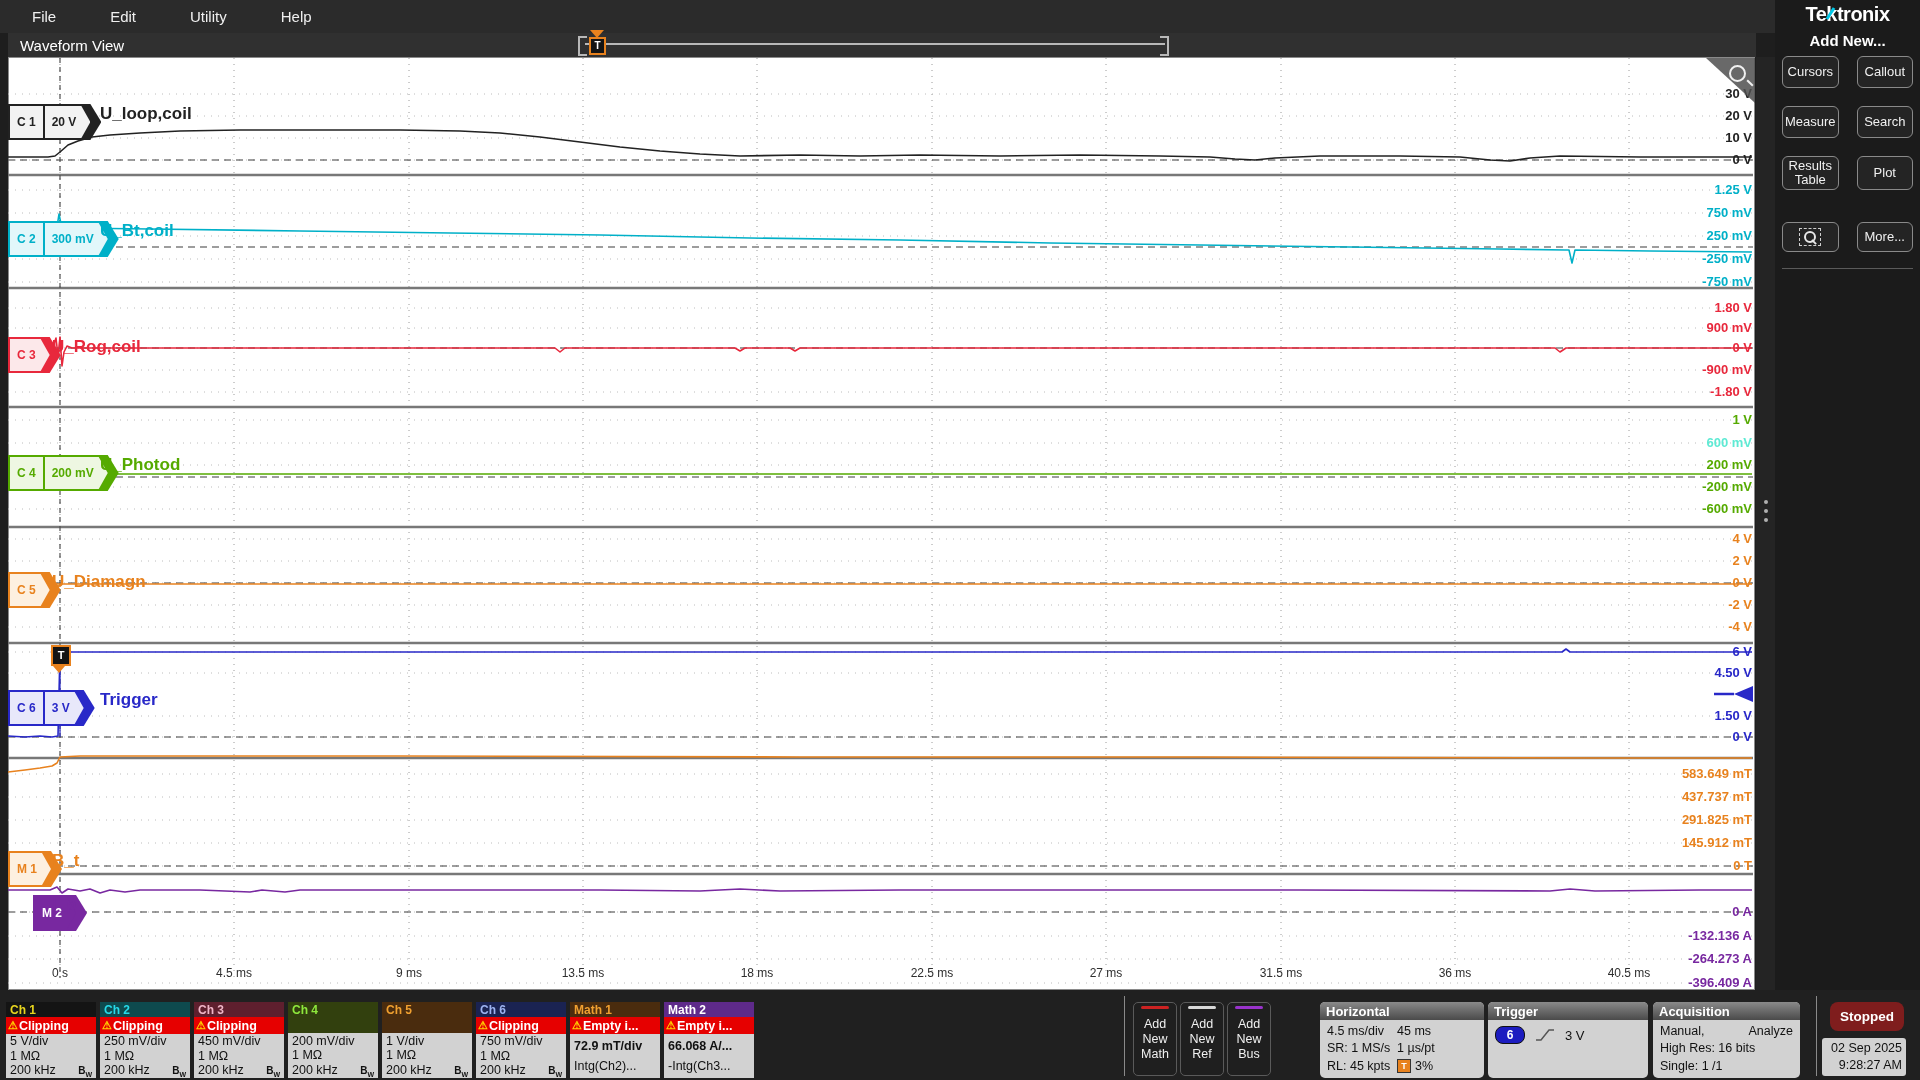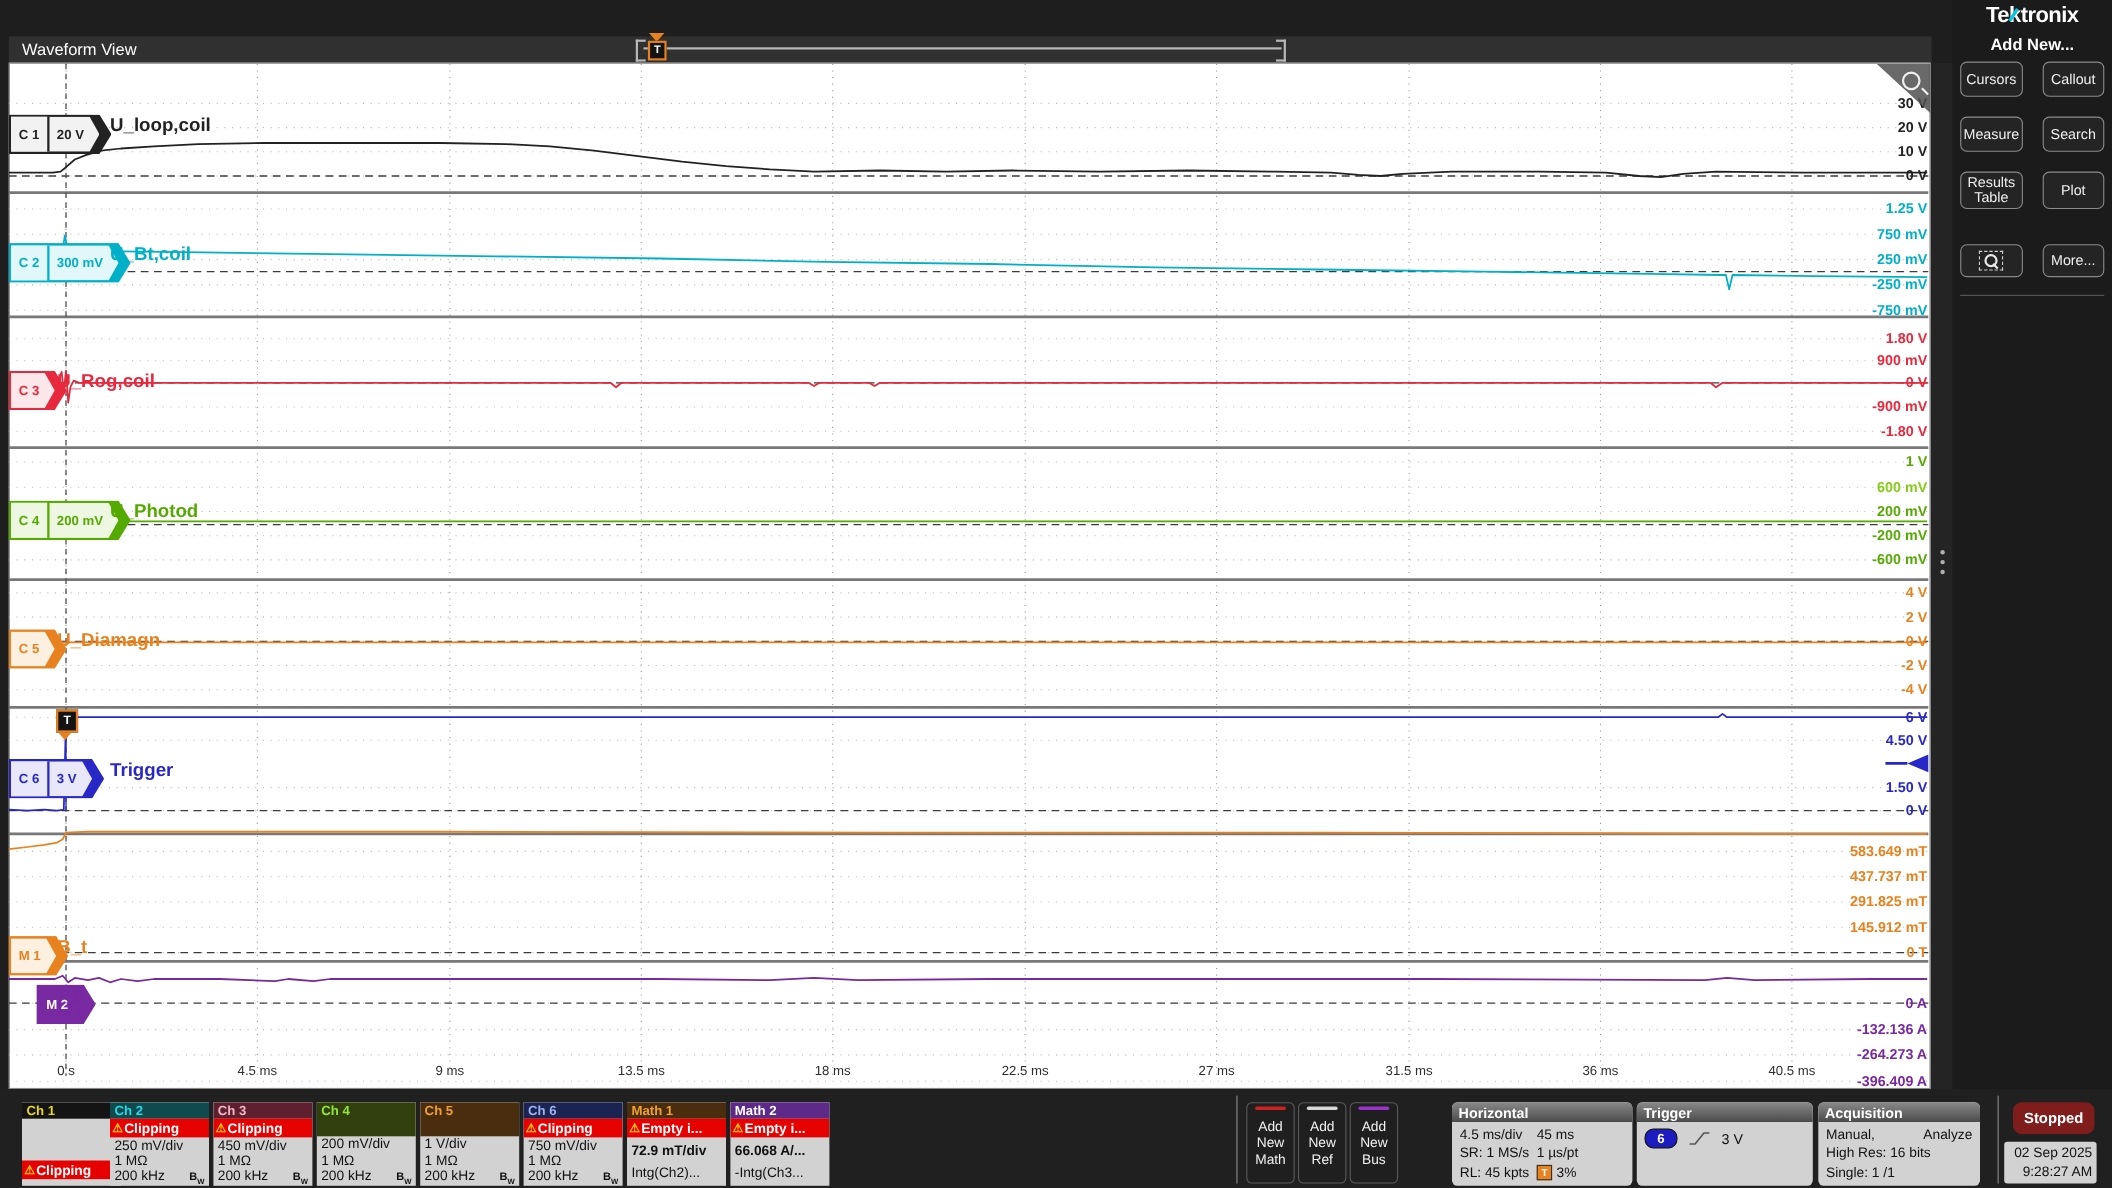--- a/index.html
+++ b/index.html
@@ -65,20 +65,26 @@
   .trigpill{width:28px;height:16px;background:#1c1cc0;border:1px solid #111;border-radius:8px;color:#fff;font-size:12px;font-weight:bold;text-align:center;line-height:16px;margin-right:10px;}
   .stopped{position:absolute;left:1830px;top:1002px;width:74px;height:29px;background:#7f1d1d;border-radius:8px;color:#fff;font-weight:bold;font-size:13.5px;display:flex;align-items:center;justify-content:center;cursor:pointer;}
   .datebox{position:absolute;left:1822px;top:1038px;width:84px;height:38px;background:#d2d2d2;border-radius:3px;font-size:12.5px;color:#111;text-align:right;padding:2px 4px;box-sizing:border-box;line-height:17px;}
   .vsep{position:absolute;top:996px;width:1px;height:80px;background:#8a8a8a;}
 </style>
 </head>
 <body>
 
 <div class="screen">
 
+  <div class="menubar" id="menubar">
+      <div class="mi">File</div>
+      <div class="mi">Edit</div>
+      <div class="mi">Utility</div>
+      <div class="mi">Help</div>
+    </div>
 
   <div class="titlebar">
     <span>Waveform View</span>
   </div>
   <div class="hpos-brl"></div>
   <div class="hpos-line"></div>
   <div class="hpos-brr"></div>
   <div class="hpos-tri"></div>
   <div class="hpos-t">T</div>
 
@@ -168,21 +174,21 @@
       <div class="tick" style="left: 1582px; top: 205px; color: rgb(0, 176, 200);">750 mV</div>
       <div class="tick" style="left: 1582px; top: 228px; color: rgb(0, 176, 200);">250 mV</div>
       <div class="tick" style="left: 1582px; top: 251px; color: rgb(0, 176, 200);">-250 mV</div>
       <div class="tick" style="left: 1582px; top: 274px; color: rgb(0, 176, 200);">-750 mV</div>
       <div class="tick" style="left: 1582px; top: 300px; color: rgb(232, 40, 60);">1.80 V</div>
       <div class="tick" style="left: 1582px; top: 320px; color: rgb(232, 40, 60);">900 mV</div>
       <div class="tick" style="left: 1582px; top: 340px; color: rgb(232, 40, 60);">0 V</div>
       <div class="tick" style="left: 1582px; top: 362px; color: rgb(232, 40, 60);">-900 mV</div>
       <div class="tick" style="left: 1582px; top: 384px; color: rgb(232, 40, 60);">-1.80 V</div>
       <div class="tick" style="left: 1582px; top: 412px; color: rgb(85, 170, 0);">1 V</div>
-      <div class="tick" style="left: 1582px; top: 435px; color: #84cc16;">600 mV</div>
+      <div class="tick" style="left: 1582px; top: 435px; color: #5eead4;">600 mV</div>
       <div class="tick" style="left: 1582px; top: 457px; color: rgb(85, 170, 0);">200 mV</div>
       <div class="tick" style="left: 1582px; top: 479px; color: rgb(85, 170, 0);">-200 mV</div>
       <div class="tick" style="left: 1582px; top: 501px; color: rgb(85, 170, 0);">-600 mV</div>
       <div class="tick" style="left: 1582px; top: 531px; color: rgb(232, 130, 30);">4 V</div>
       <div class="tick" style="left: 1582px; top: 553px; color: rgb(232, 130, 30);">2 V</div>
       <div class="tick" style="left: 1582px; top: 575px; color: rgb(232, 130, 30);">0 V</div>
       <div class="tick" style="left: 1582px; top: 597px; color: rgb(232, 130, 30);">-2 V</div>
       <div class="tick" style="left: 1582px; top: 619px; color: rgb(232, 130, 30);">-4 V</div>
       <div class="tick" style="left: 1582px; top: 644px; color: rgb(40, 40, 200);">6 V</div>
       <div class="tick" style="left: 1582px; top: 665px; color: rgb(40, 40, 200);">4.50 V</div>
@@ -299,21 +305,21 @@
             <span class="h"></span>
           </span>
       </button>
       <button class="sbtn" style="min-height:30px;">More...</button>
     </div>
     <div class="sb-divider"></div>
   </div>
 
   <div class="bottombar"></div>
   <div id="bottom-layer">
-      <div class="bb-badge" style="left: 20px; gap: 38px;">
+      <div class="bb-badge" style="left: 6px;">
         <div class="bb-head" style="background: rgb(20, 20, 20); color: rgb(232, 213, 30);">Ch 1</div>
         <div class="bb-banner">
           <span class="warn">⚠</span>
           <span>Clipping</span>
         </div>
         <div class="bb-rows">
           <div class="bb-row">
             <span>5 V/div</span>
           </div>
           <div class="bb-row">

